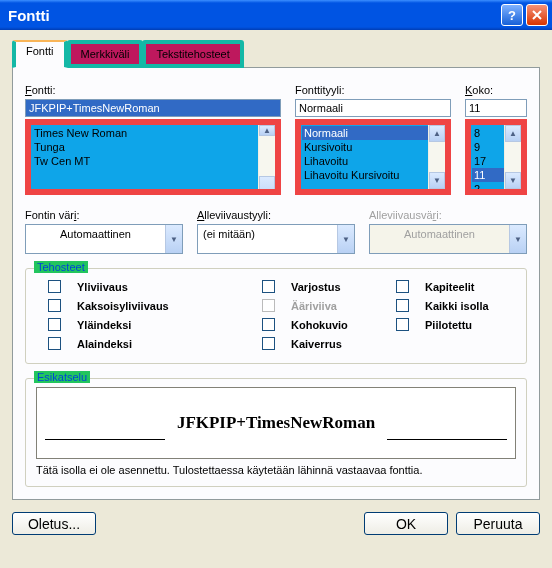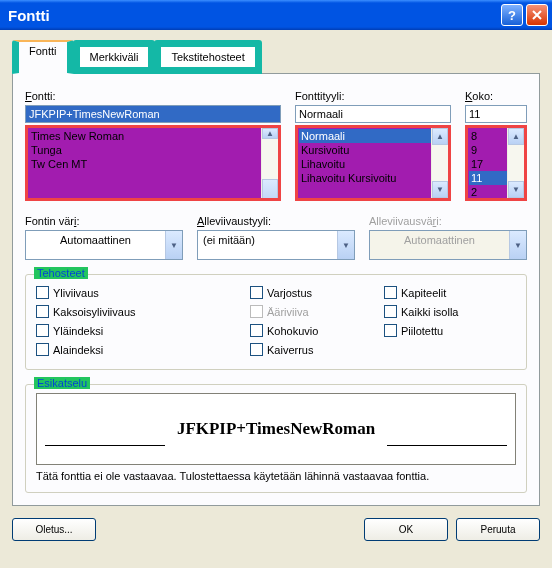--- a/index.html
+++ b/index.html
@@ -38,22 +38,22 @@
   color: #fff;
 }
 .help-btn { background: linear-gradient(to bottom, #7fb2ff, #1660d8); }
 .close-btn { background: linear-gradient(to bottom, #f59278, #d83400); }
 
 .dialog-body { padding: 10px 12px; }
 
 .tabs { display: flex; position: relative; margin-bottom: -1px; }
 .tab {
   padding: 4px 10px;
-  border: 7px solid #14b8a6;
-  background: #ffffff;
+  border: 4px solid #14b8a6;
+  background: #be185d;
   margin-right: -1px;
   border-top-left-radius: 3px;
   border-top-right-radius: 3px;
 }
 .tab.active {
   background: #fcfcfe;
   border-bottom: 1px solid #fcfcfe;
   z-index: 2;
   border-top: 2px solid #f9b558;
   padding-top: 3px;
@@ -74,22 +74,22 @@
 input[type="text"] {
   border: 1px solid #7f9db9;
   padding: 2px 3px;
   font-family: inherit;
   font-size: 11px;
   background: #fff;
 }
 input.sel { background: #316ac5; color: #fff; }
 
 .listbox {
-  border: 3px solid #ef4444;
-  background: #a21caf;
+  border: 6px solid #ef4444;
+  background: #0ea5e9;
   overflow: hidden;
   position: relative;
 }
 .lb-items { padding: 1px; }
 .lb-item { padding: 1px 2px; white-space: nowrap; }
 .lb-item.selected { background: #316ac5; color: #fff; }
 
 .scrollbar {
   position: absolute;
   right: 0;
@@ -150,21 +150,21 @@
   position: relative;
 }
 .group-title {
   position: absolute;
   top: -8px;
   left: 8px;
   background: #22c55e;
   padding: 0 3px;
   color: #0046d5;
 }
-.cb-row { display: flex; align-items: center; margin: 3px 0; gap: 4px; }
+.cb-row { display: flex; align-items: center; margin: 3px 12px; gap: 16px; font-weight: bold; }
 .cb {
   width: 13px;
   height: 13px;
   border: 1px solid #1c5180;
   background: #fff;
 }
 .cb.disabled { border-color: #bbb; }
 .cb-label.disabled { color: #a0a0a0; }
 
 .preview-box {
@@ -196,21 +196,21 @@
   display: flex;
   gap: 8px;
   margin-top: 12px;
 }
 .btn {
   border: 1px solid #003c74;
   background: linear-gradient(to bottom, #fff, #eeede5);
   border-radius: 3px;
   padding: 3px 0;
   font-family: inherit;
-  font-size: 10px;
+  font-size: 14px;
   text-align: center;
   min-width: 84px;
   height: 23px;
 }
 </style>
 </head>
 <body>
 
 <div class="titlebar">
   <span class="titlebar-text">Fontti</span>
@@ -372,21 +372,21 @@
       </div>
     </div>
 
     <div class="group">
       <div class="group-title">Esikatselu</div>
       <div class="preview-box">
         <div class="preview-line-l"></div>
         <span class="preview-text">JFKPIP+TimesNewRoman</span>
         <div class="preview-line-r"></div>
       </div>
-      <div class="note">Tätä fonttia ei ole vastaavaa. Tulostettaessa käytetään lähinnä vastaavaa fonttia.</div>
+      <div class="note">Tätä isolla ei ole asennettu. Tulostettaessa käytetään lähinnä vastaavaa fonttia.</div>
     </div>
 
   </div>
 
   <div class="btn-row">
     <button class="btn">Oletus...</button>
     <div style="flex:1"></div>
     <button class="btn">OK</button>
     <button class="btn">Peruuta</button>
   </div>

